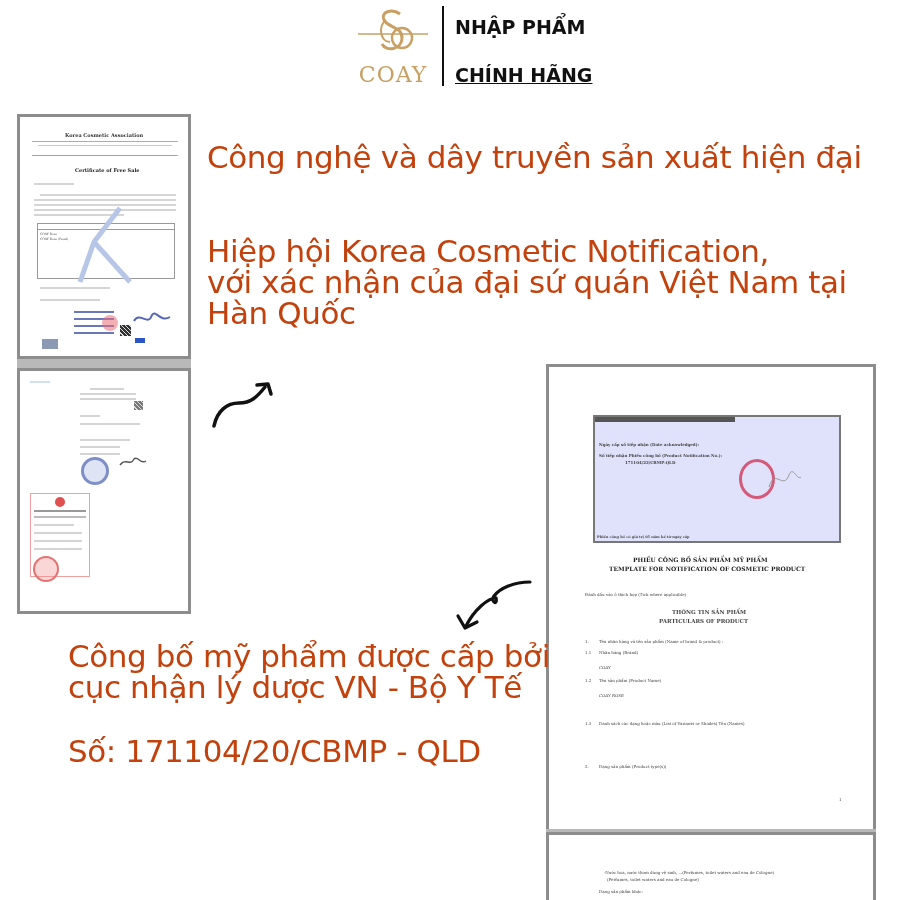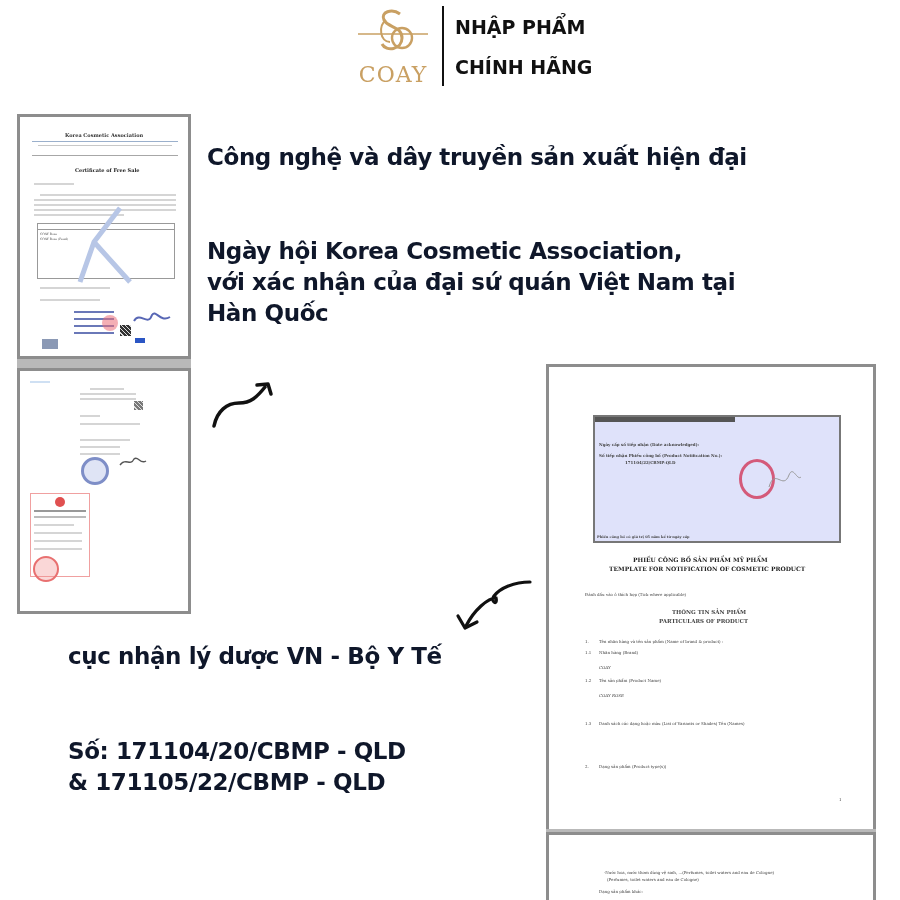--- a/index.html
+++ b/index.html
@@ -8,31 +8,31 @@
 
   
   .logo-mark { position: absolute; left: 352px; top: 6px; width: 82px; height: 80px; }
   .logo-mark svg { position: absolute; left: 4px; top: 0; }
   .logo-word { position: absolute; left: 0; top: 56px; width: 82px; text-align: center;
     font-family: "DejaVu Serif", "Liberation Serif", serif; font-size: 22px; letter-spacing: 1px;
     color: #c9a063; }
   .logo-divider { position: absolute; left: 442px; top: 6px; width: 2px; height: 80px; background: #111; }
   .tagline { position: absolute; left: 455px; font-weight: bold; font-size: 19px; color: #111; }
   .tagline.l1 { top: 16px; }
-  .tagline.l2 { top: 56px; }
+  .tagline.l2 { top: 64px; text-decoration: underline; }
 
   
   .doc { position: absolute; background: #fff; border: 3px solid #8d8d8d; overflow: hidden; }
   .doc-gap { position: absolute; background: #b9b9b9; }
   .doc-line { position: absolute; height: 2px; background: #d5d5d5; }
   .doc-line.dark { background: #a7a7a7; }
   .blur-text { position: absolute; font-family: "DejaVu Serif", "Liberation Serif", serif; color: #444; white-space: nowrap; }
 
   
-  .headline { position: absolute; font-weight: bold; color: #0f172a; font-size: 23px; line-height: 31px; letter-spacing: -0.4px; }
+  .headline { position: absolute; font-weight: normal; color: #c2410c; font-size: 31px; line-height: 31px; letter-spacing: -0.4px; }
   .headline span { display: block; }
 
   .arrow { position: absolute; }
 </style>
 </head>
 <body>
 
 <div class="logo-mark">
   <svg width="74" height="58" viewBox="0 0 74 58">
     <line x1="2" y1="28" x2="72" y2="28" stroke="#c9a063" stroke-width="1.6"></line>
@@ -151,32 +151,32 @@
   <div class="blur-text" style="left:55px;top:35px;font-size:4px;">-Nước hoa, nước thơm dùng vệ sinh, ...(Perfumes, toilet waters and eau de Cologne)</div>
   <div class="blur-text" style="left:58px;top:42px;font-size:4px;">(Perfumes, toilet waters and eau de Cologne)</div>
   <div class="blur-text" style="left:50px;top:54px;font-size:4px;">Dạng sản phẩm khác:</div>
 </div>
 
 <div class="headline" style="left:207px;top:142px;">
   <span>Công nghệ và dây truyền sản xuất hiện đại</span>
 </div>
 
 <div class="headline" style="left:207px;top:236px;">
-  <span>Ngày hội Korea Cosmetic Association,</span>
+  <span>Hiệp hội Korea Cosmetic Notification,</span>
   <span>với xác nhận của đại sứ quán Việt Nam tại</span>
   <span>Hàn Quốc</span>
 </div>
 
 <div class="headline" style="left:68px;top:641px;">
+  <span>Công bố mỹ phẩm được cấp bởi</span>
   <span>cục nhận lý dược VN - Bộ Y Tế</span>
 </div>
 
 <div class="headline" style="left:68px;top:736px;">
   <span>Số: 171104/20/CBMP - QLD</span>
-  <span>&amp; 171105/22/CBMP - QLD</span>
 </div>
 
 <svg class="arrow" style="left:205px;top:375px;" width="75" height="55" viewBox="0 0 75 55">
   <path d="M9 51 C12 36 22 28 34 28 C46 28 52 22 60 12" fill="none" stroke="#111" stroke-width="3.5" stroke-linecap="round"></path>
   <path d="M52 10 L63 9 L66 19" fill="none" stroke="#111" stroke-width="3.5" stroke-linecap="round" stroke-linejoin="round"></path>
 </svg>
 
 <svg class="arrow" style="left:450px;top:574px;" width="85" height="60" viewBox="0 0 85 60">
   <path d="M80 8 C64 8 50 14 44 22 C40 28 48 32 46 24 C38 24 24 36 16 52" fill="none" stroke="#111" stroke-width="3.2" stroke-linecap="round"></path>
   <path d="M8 42 L15 54 L27 48" fill="none" stroke="#111" stroke-width="3.2" stroke-linecap="round" stroke-linejoin="round"></path>

